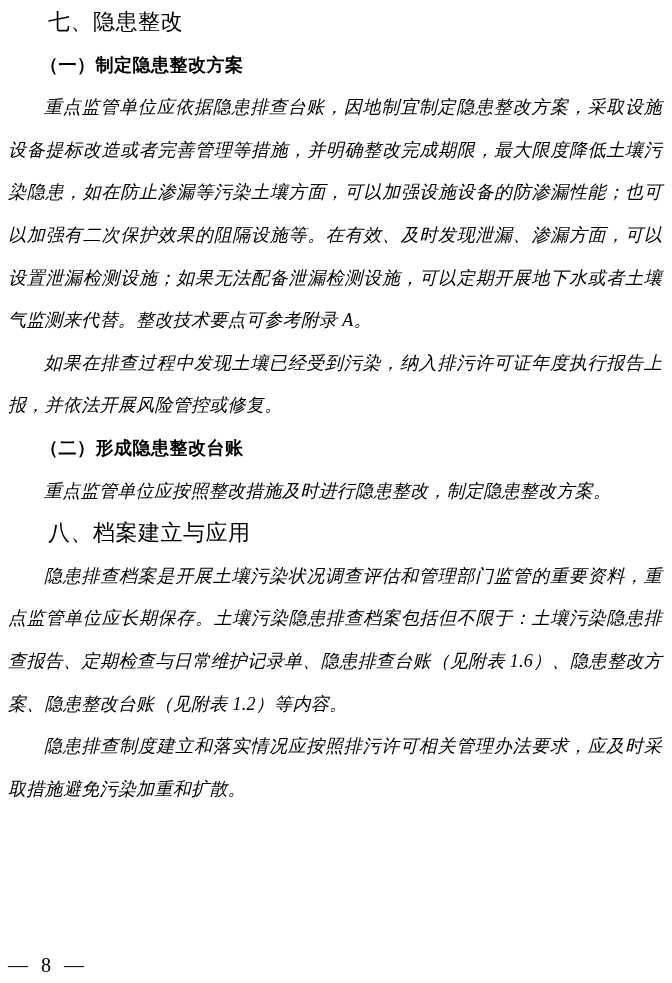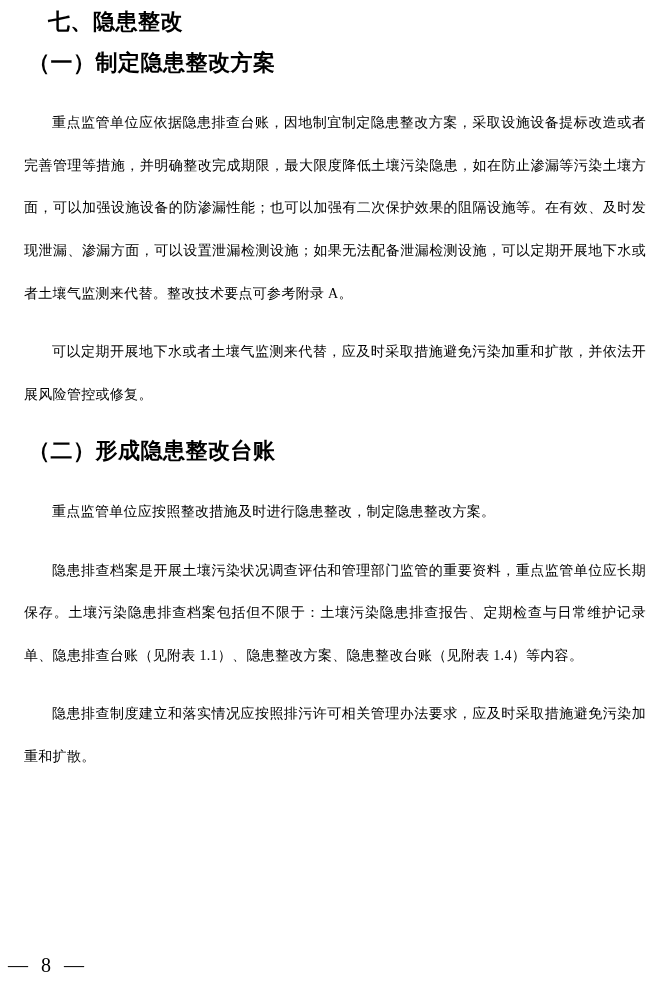--- a/index.html
+++ b/index.html
@@ -16,41 +16,42 @@
     color: #000000;
     padding: 1px 10px 0 8px;
     overflow: hidden;
     font-family: "Liberation Serif", "DejaVu Serif", serif;
     font-size: 22px;
     line-height: 42.6px;
   }
   .h1 {
     margin: 0 0 0 40px;
     font-family: "Liberation Sans", "DejaVu Sans", sans-serif;
-    font-weight: 700;
+    font-weight: 400;
     font-size: 22px;
     line-height: 42.6px;
     letter-spacing: 0.5px;
   }
   .h2 {
-    margin: 0 0 0 20px;
-    font-family: Liberation Mono, monospace;
+    margin: 0 0 0 32px;
+    font-family: Liberation Sans, sans-serif;
     font-weight: 700;
-    font-size: 22px;
+    font-size: 18px;
     line-height: 42.6px;
     letter-spacing: 0.5px;
   }
   .para {
-    margin: 16px;
-    font-size: 14px;
+    margin: 0;
+    font-size: 18px;
     line-height: 42.6px;
     text-indent: 2em;
     text-align: justify;
     text-justify: inter-character;
     letter-spacing: 0.3px;
+    font-style: italic;
   }
   .footer {
     position: absolute;
     left: 8px;
     bottom: 7px;
     font-family: "Liberation Serif", "DejaVu Serif", serif;
     font-size: 20px;
     line-height: 22px;
     word-spacing: 8px;
     color: #000000;
@@ -60,26 +61,27 @@
 <body>
 
 <div class="page">
 
   <h1 class="h1">七、隐患整改</h1>
 
   <h2 class="h2">（一）制定隐患整改方案</h2>
 
   <p class="para">重点监管单位应依据隐患排查台账，因地制宜制定隐患整改方案，采取设施设备提标改造或者完善管理等措施，并明确整改完成期限，最大限度降低土壤污染隐患，如在防止渗漏等污染土壤方面，可以加强设施设备的防渗漏性能；也可以加强有二次保护效果的阻隔设施等。在有效、及时发现泄漏、渗漏方面，可以设置泄漏检测设施；如果无法配备泄漏检测设施，可以定期开展地下水或者土壤气监测来代替。整改技术要点可参考附录 A。</p>
 
-  <p class="para">可以定期开展地下水或者土壤气监测来代替，应及时采取措施避免污染加重和扩散，并依法开展风险管控或修复。</p>
+  <p class="para">如果在排查过程中发现土壤已经受到污染，纳入排污许可证年度执行报告上报，并依法开展风险管控或修复。</p>
 
   <h2 class="h2">（二）形成隐患整改台账</h2>
 
   <p class="para">重点监管单位应按照整改措施及时进行隐患整改，制定隐患整改方案。</p>
 
+  <h1 class="h1">八、档案建立与应用</h1>
 
-  <p class="para">隐患排查档案是开展土壤污染状况调查评估和管理部门监管的重要资料，重点监管单位应长期保存。土壤污染隐患排查档案包括但不限于：土壤污染隐患排查报告、定期检查与日常维护记录单、隐患排查台账（见附表 1.1）、隐患整改方案、隐患整改台账（见附表 1.4）等内容。</p>
+  <p class="para">隐患排查档案是开展土壤污染状况调查评估和管理部门监管的重要资料，重点监管单位应长期保存。土壤污染隐患排查档案包括但不限于：土壤污染隐患排查报告、定期检查与日常维护记录单、隐患排查台账（见附表 1.6）、隐患整改方案、隐患整改台账（见附表 1.2）等内容。</p>
 
   <p class="para">隐患排查制度建立和落实情况应按照排污许可相关管理办法要求，应及时采取措施避免污染加重和扩散。</p>
 
   <div class="footer">— 8 —</div>
 
 </div>
 
 </body></html>

